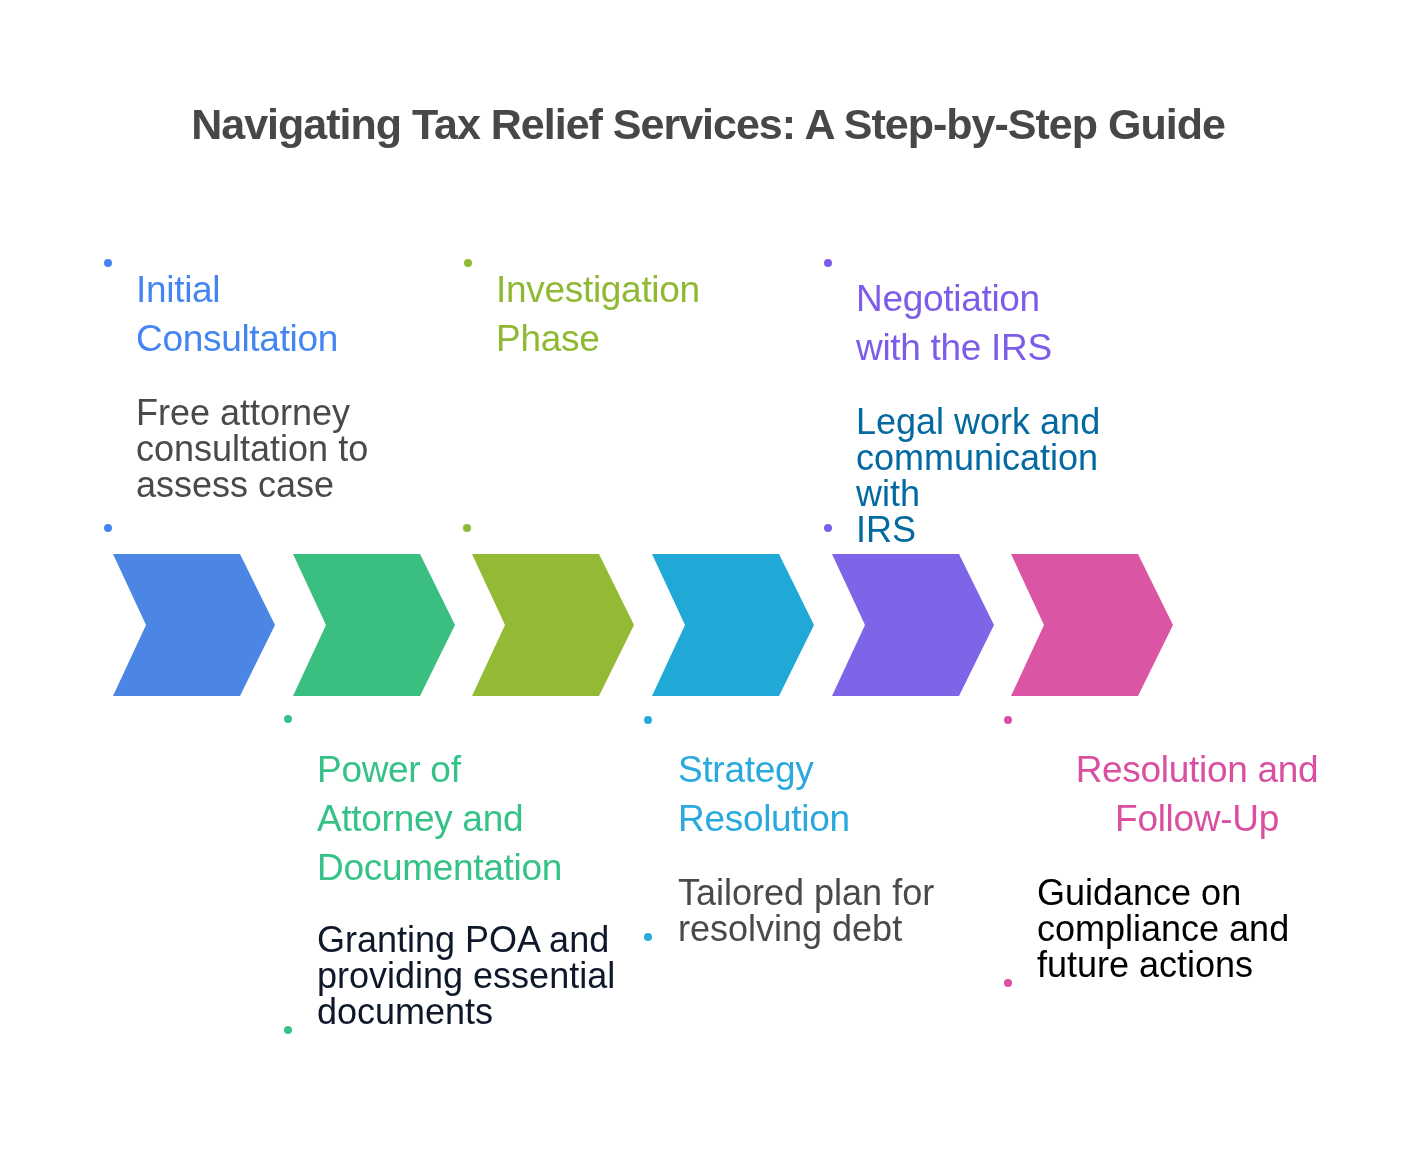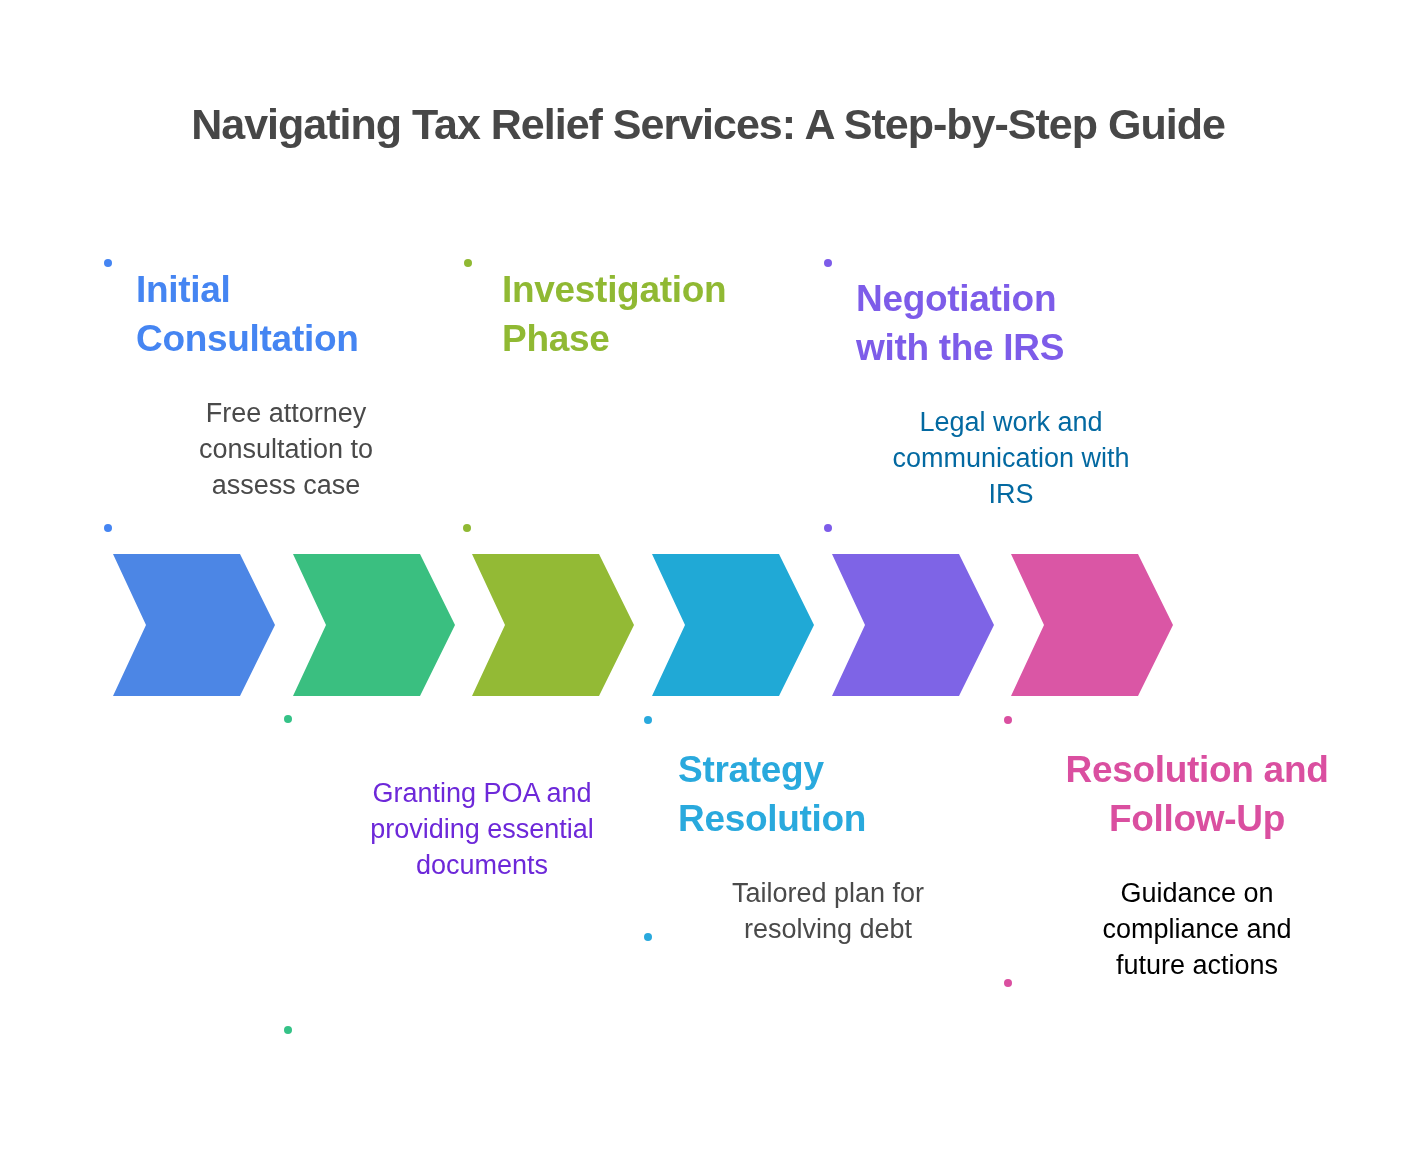--- a/index.html
+++ b/index.html
@@ -27,31 +27,30 @@
     letter-spacing: -1px;
     margin: 0;
   }
   .step {
     position: absolute;
   }
   .step-heading {
     margin: 0;
     font-size: 37px;
     line-height: 49px;
-    font-weight: 700;
+    font-weight: 400;
     letter-spacing: -0.3px;
     white-space: pre-line;
   }
   .step-body {
     margin: 32px 0 0 0;
-    font-size: 27px;
+    font-size: 36px;
     line-height: 36px;
     font-weight: 400;
     white-space: pre-line;
-    text-align: center;
   }
   .step-1 { left: 136px;  top: 265px; width: 300px; }
   .step-3 { left: 496px;  top: 265px; width: 300px; }
   .step-5 { left: 856px;  top: 274px; width: 310px; }
   .step-2 { left: 317px;  top: 745px; width: 330px; }
   .step-4 { left: 678px;  top: 745px; width: 300px; }
   .step-6 { left: 1037px; top: 745px; width: 320px; }
   .step-2 .step-body { margin-top: 30px; }
   .step-4 .step-body { margin-top: 32px; }
   .step-6 .step-body { margin-top: 32px; }
@@ -84,21 +83,21 @@
 
   <div class="step step-1">
     <h2 class="step-heading" style="color: rgb(69, 133, 242);">Initial
 Consultation</h2>
     <p class="step-body" style="color: rgb(74, 74, 74);">Free attorney
 consultation to
 assess case</p>
   </div>
 
   <div class="step step-3">
-    <h2 class="step-heading" style="color: rgb(144, 185, 51); margin-left: 6px;">Investigation
+    <h2 class="step-heading" style="color: rgb(144, 185, 51);">Investigation
 Phase</h2>
   </div>
 
   <div class="step step-5">
     <h2 class="step-heading" style="color: rgb(125, 92, 233);">Negotiation
 with the IRS</h2>
     <p class="step-body" style="color: #0369a1;">Legal work and
 communication with
 IRS</p>
   </div>
@@ -116,21 +115,24 @@
     <polygon points="0,0 127,0 162,71 127,142 0,142 33,71" fill="#20A9D6"></polygon>
   </svg>
   <svg class="chevron chev-5" viewBox="0 0 162 142">
     <polygon points="0,0 127,0 162,71 127,142 0,142 33,71" fill="#7E64E6"></polygon>
   </svg>
   <svg class="chevron chev-6" viewBox="0 0 162 142">
     <polygon points="0,0 127,0 162,71 127,142 0,142 33,71" fill="#DA56A5"></polygon>
   </svg>
 
   <div class="step step-2">
-    <p class="step-body" style="color: #6d28d9;">Granting POA and
+    <h2 class="step-heading" style="color: rgb(53, 194, 135);">Power of
+Attorney and
+Documentation</h2>
+    <p class="step-body" style="color: #0f172a;">Granting POA and
 providing essential
 documents</p>
   </div>
 
   <div class="step step-4">
     <h2 class="step-heading" style="color: rgb(41, 169, 221);">Strategy
 Resolution</h2>
     <p class="step-body" style="color: rgb(74, 74, 74);">Tailored plan for
 resolving debt</p>
   </div>

